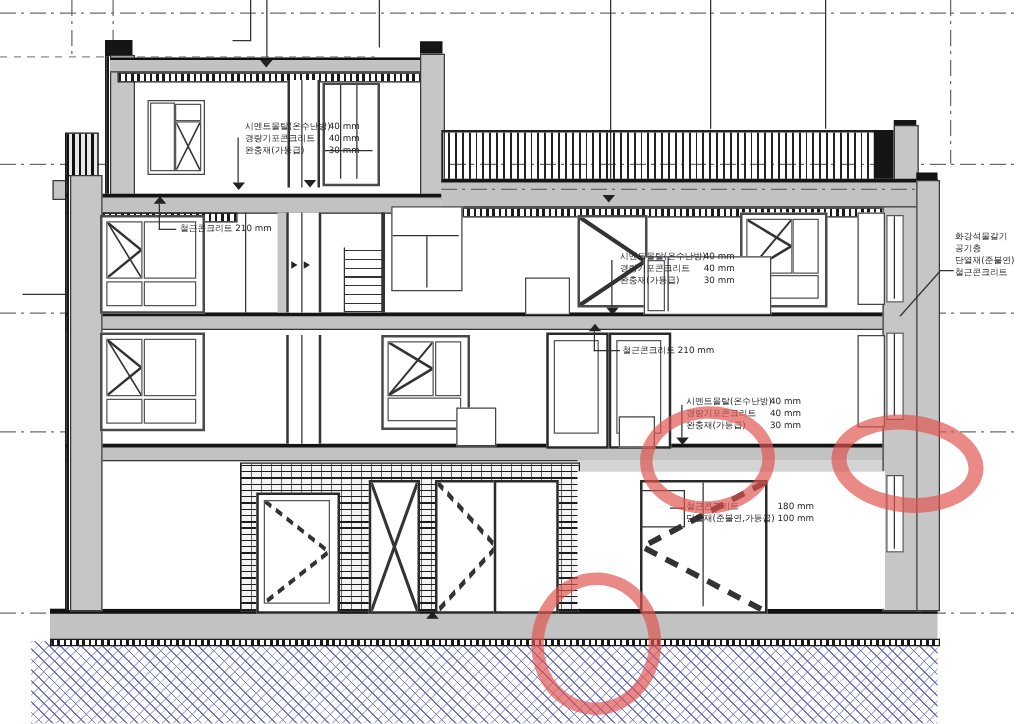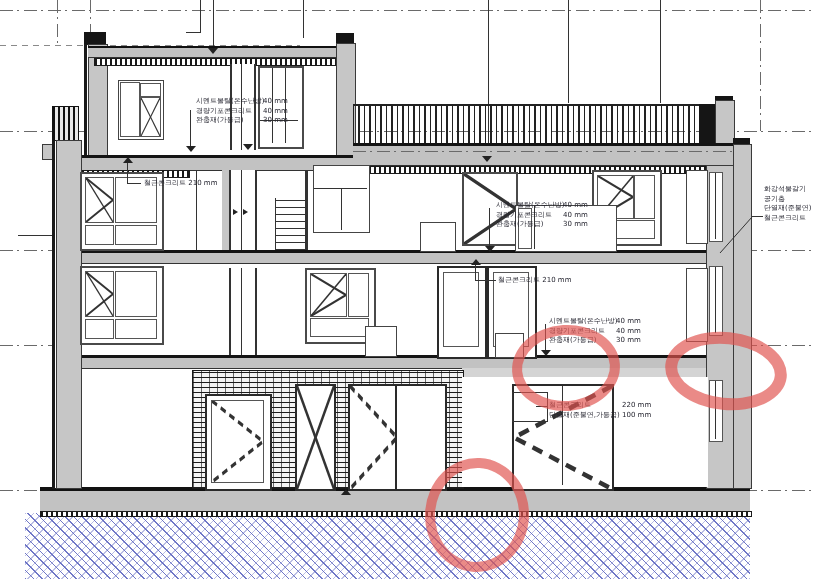--- a/index.html
+++ b/index.html
@@ -321,21 +321,21 @@
       </div>
     <div class="specrow">
         <span class="lab">완충재(가등급)</span>
         <span>30 mm</span>
       </div>
   </div>
 
   <div class="a txt" style="left:549px;top:401px;">
     <div class="specrow">
         <span class="lab2">철근콘크리트</span>
-        <span>220 mm</span>
+        <span>180 mm</span>
       </div>
     <div class="specrow">
         <span class="lab2">단열재(준불연,가등급)</span>
         <span>100 mm</span>
       </div>
   </div>
 
   <div class="a txt" style="left:764px;top:185px;width:60px;">
     <div>화강석물갈기</div>
     <div>공기층</div>

